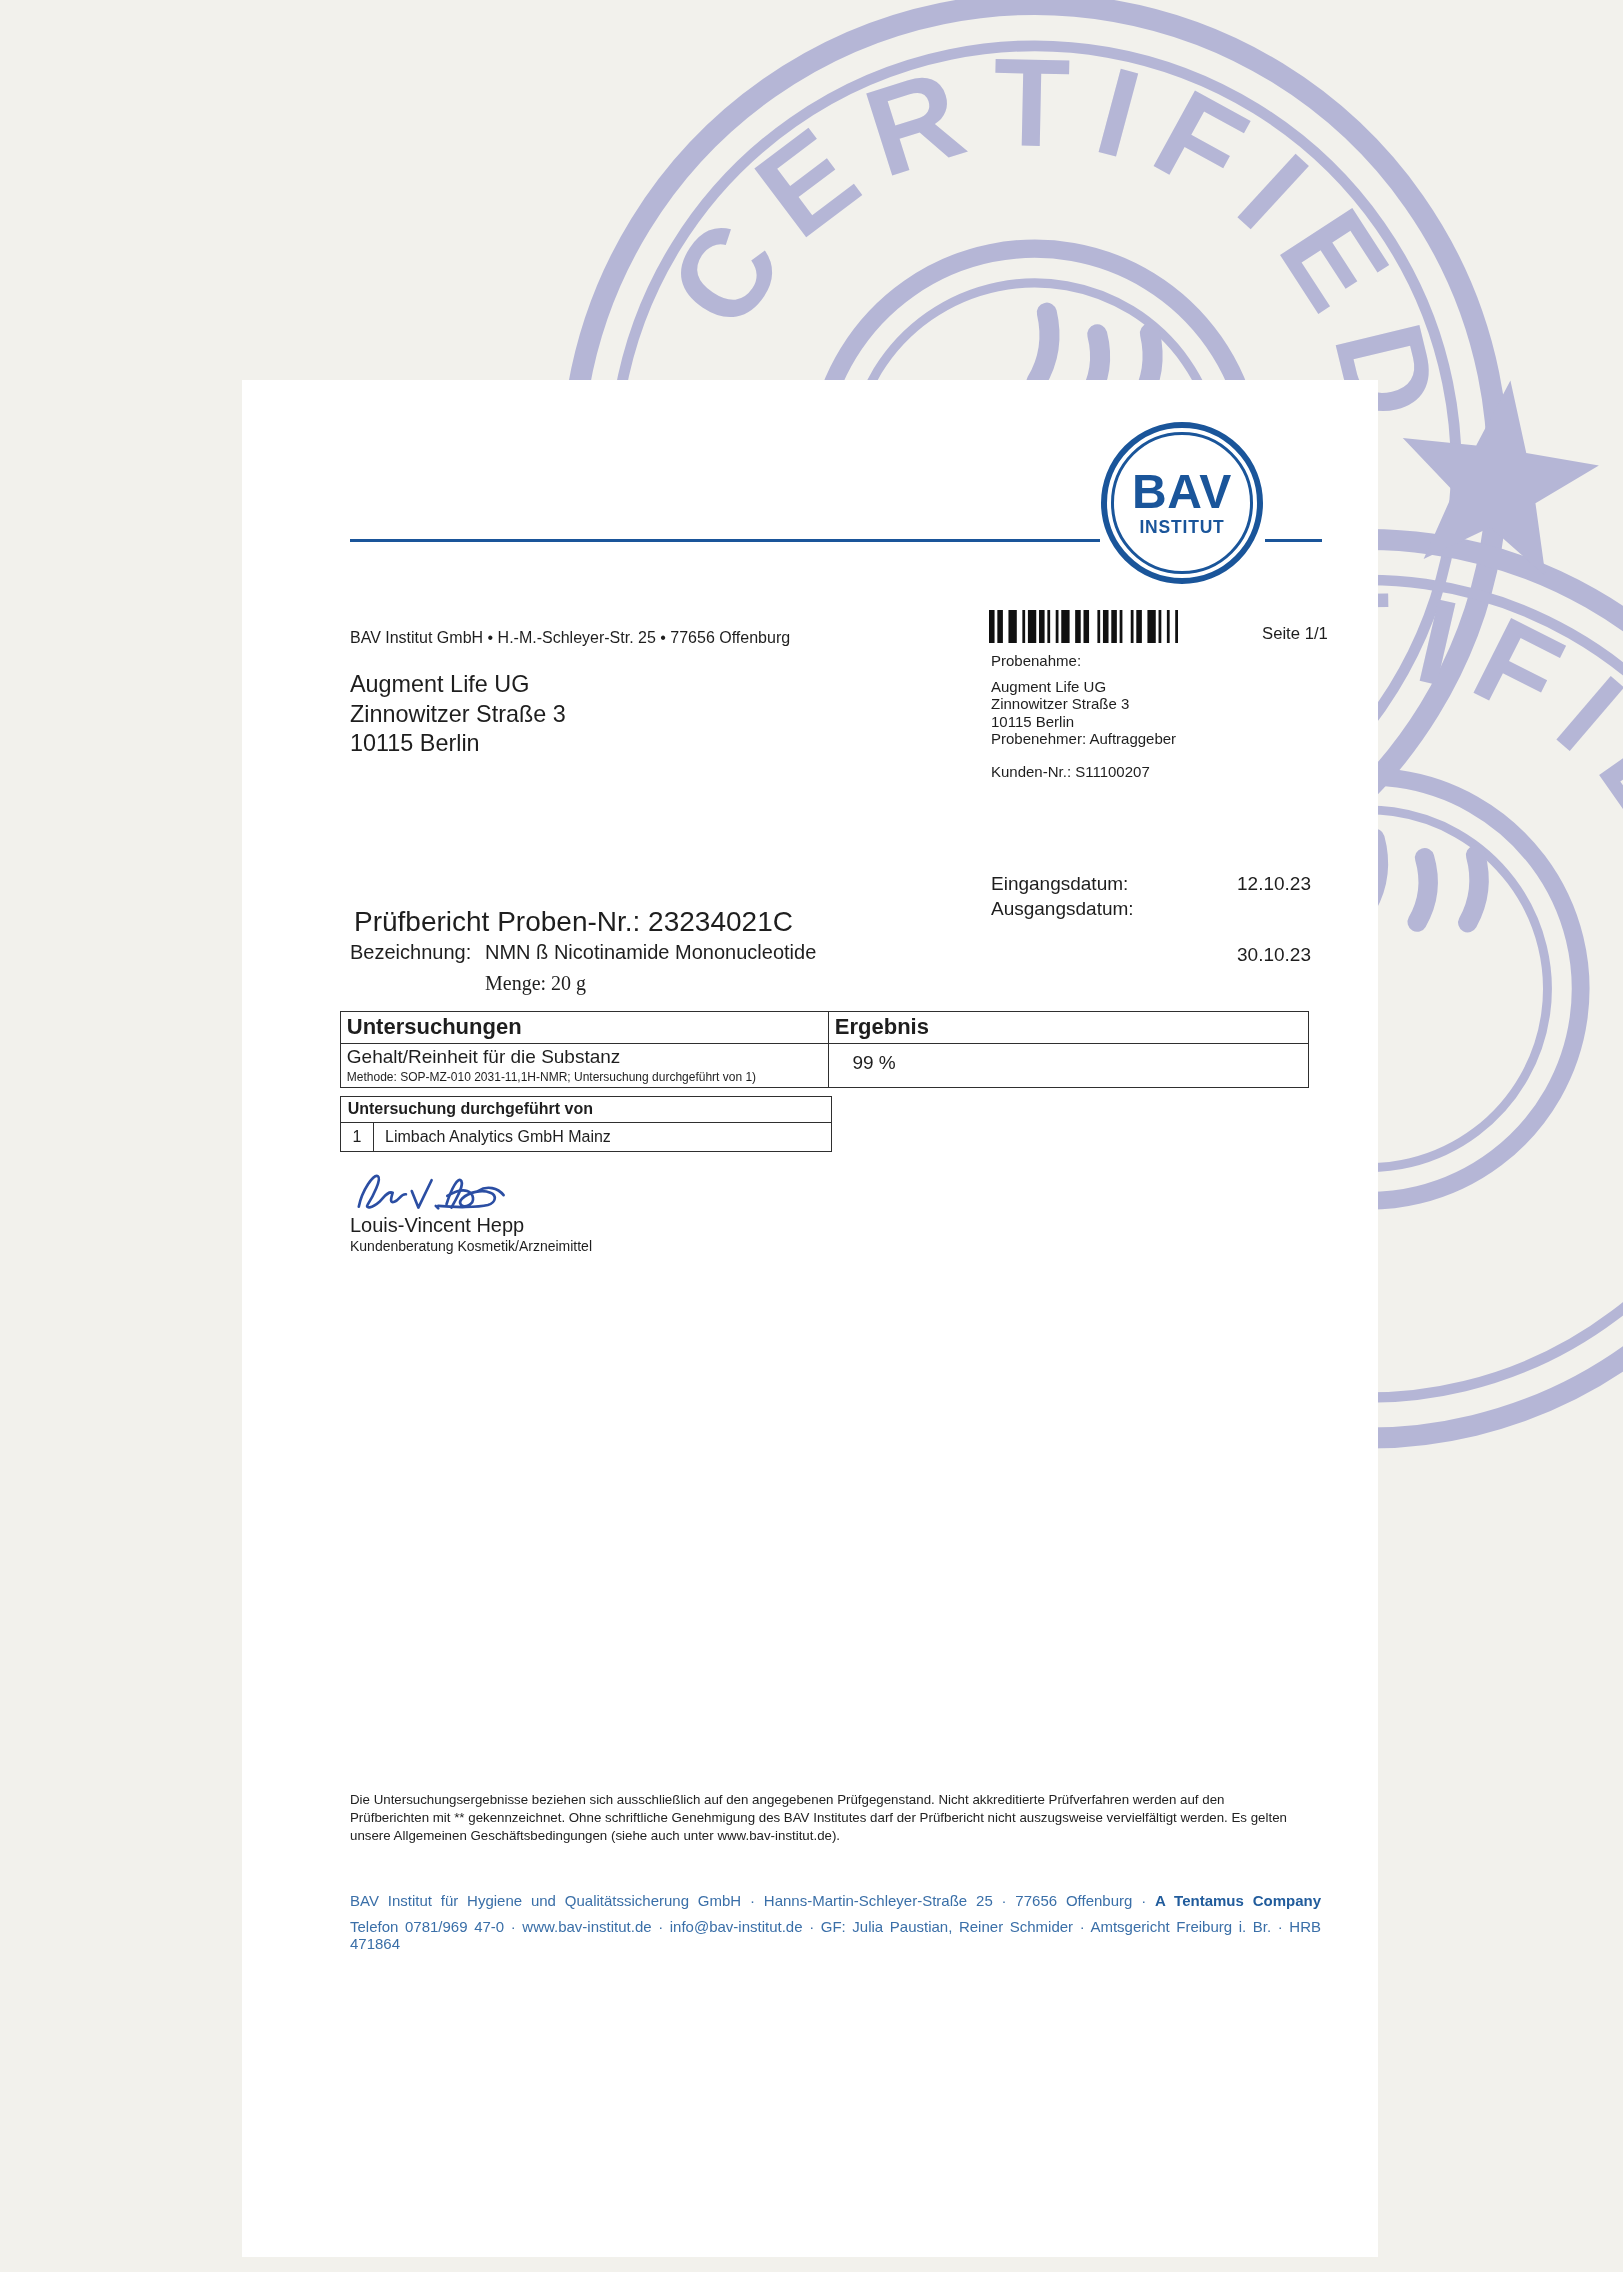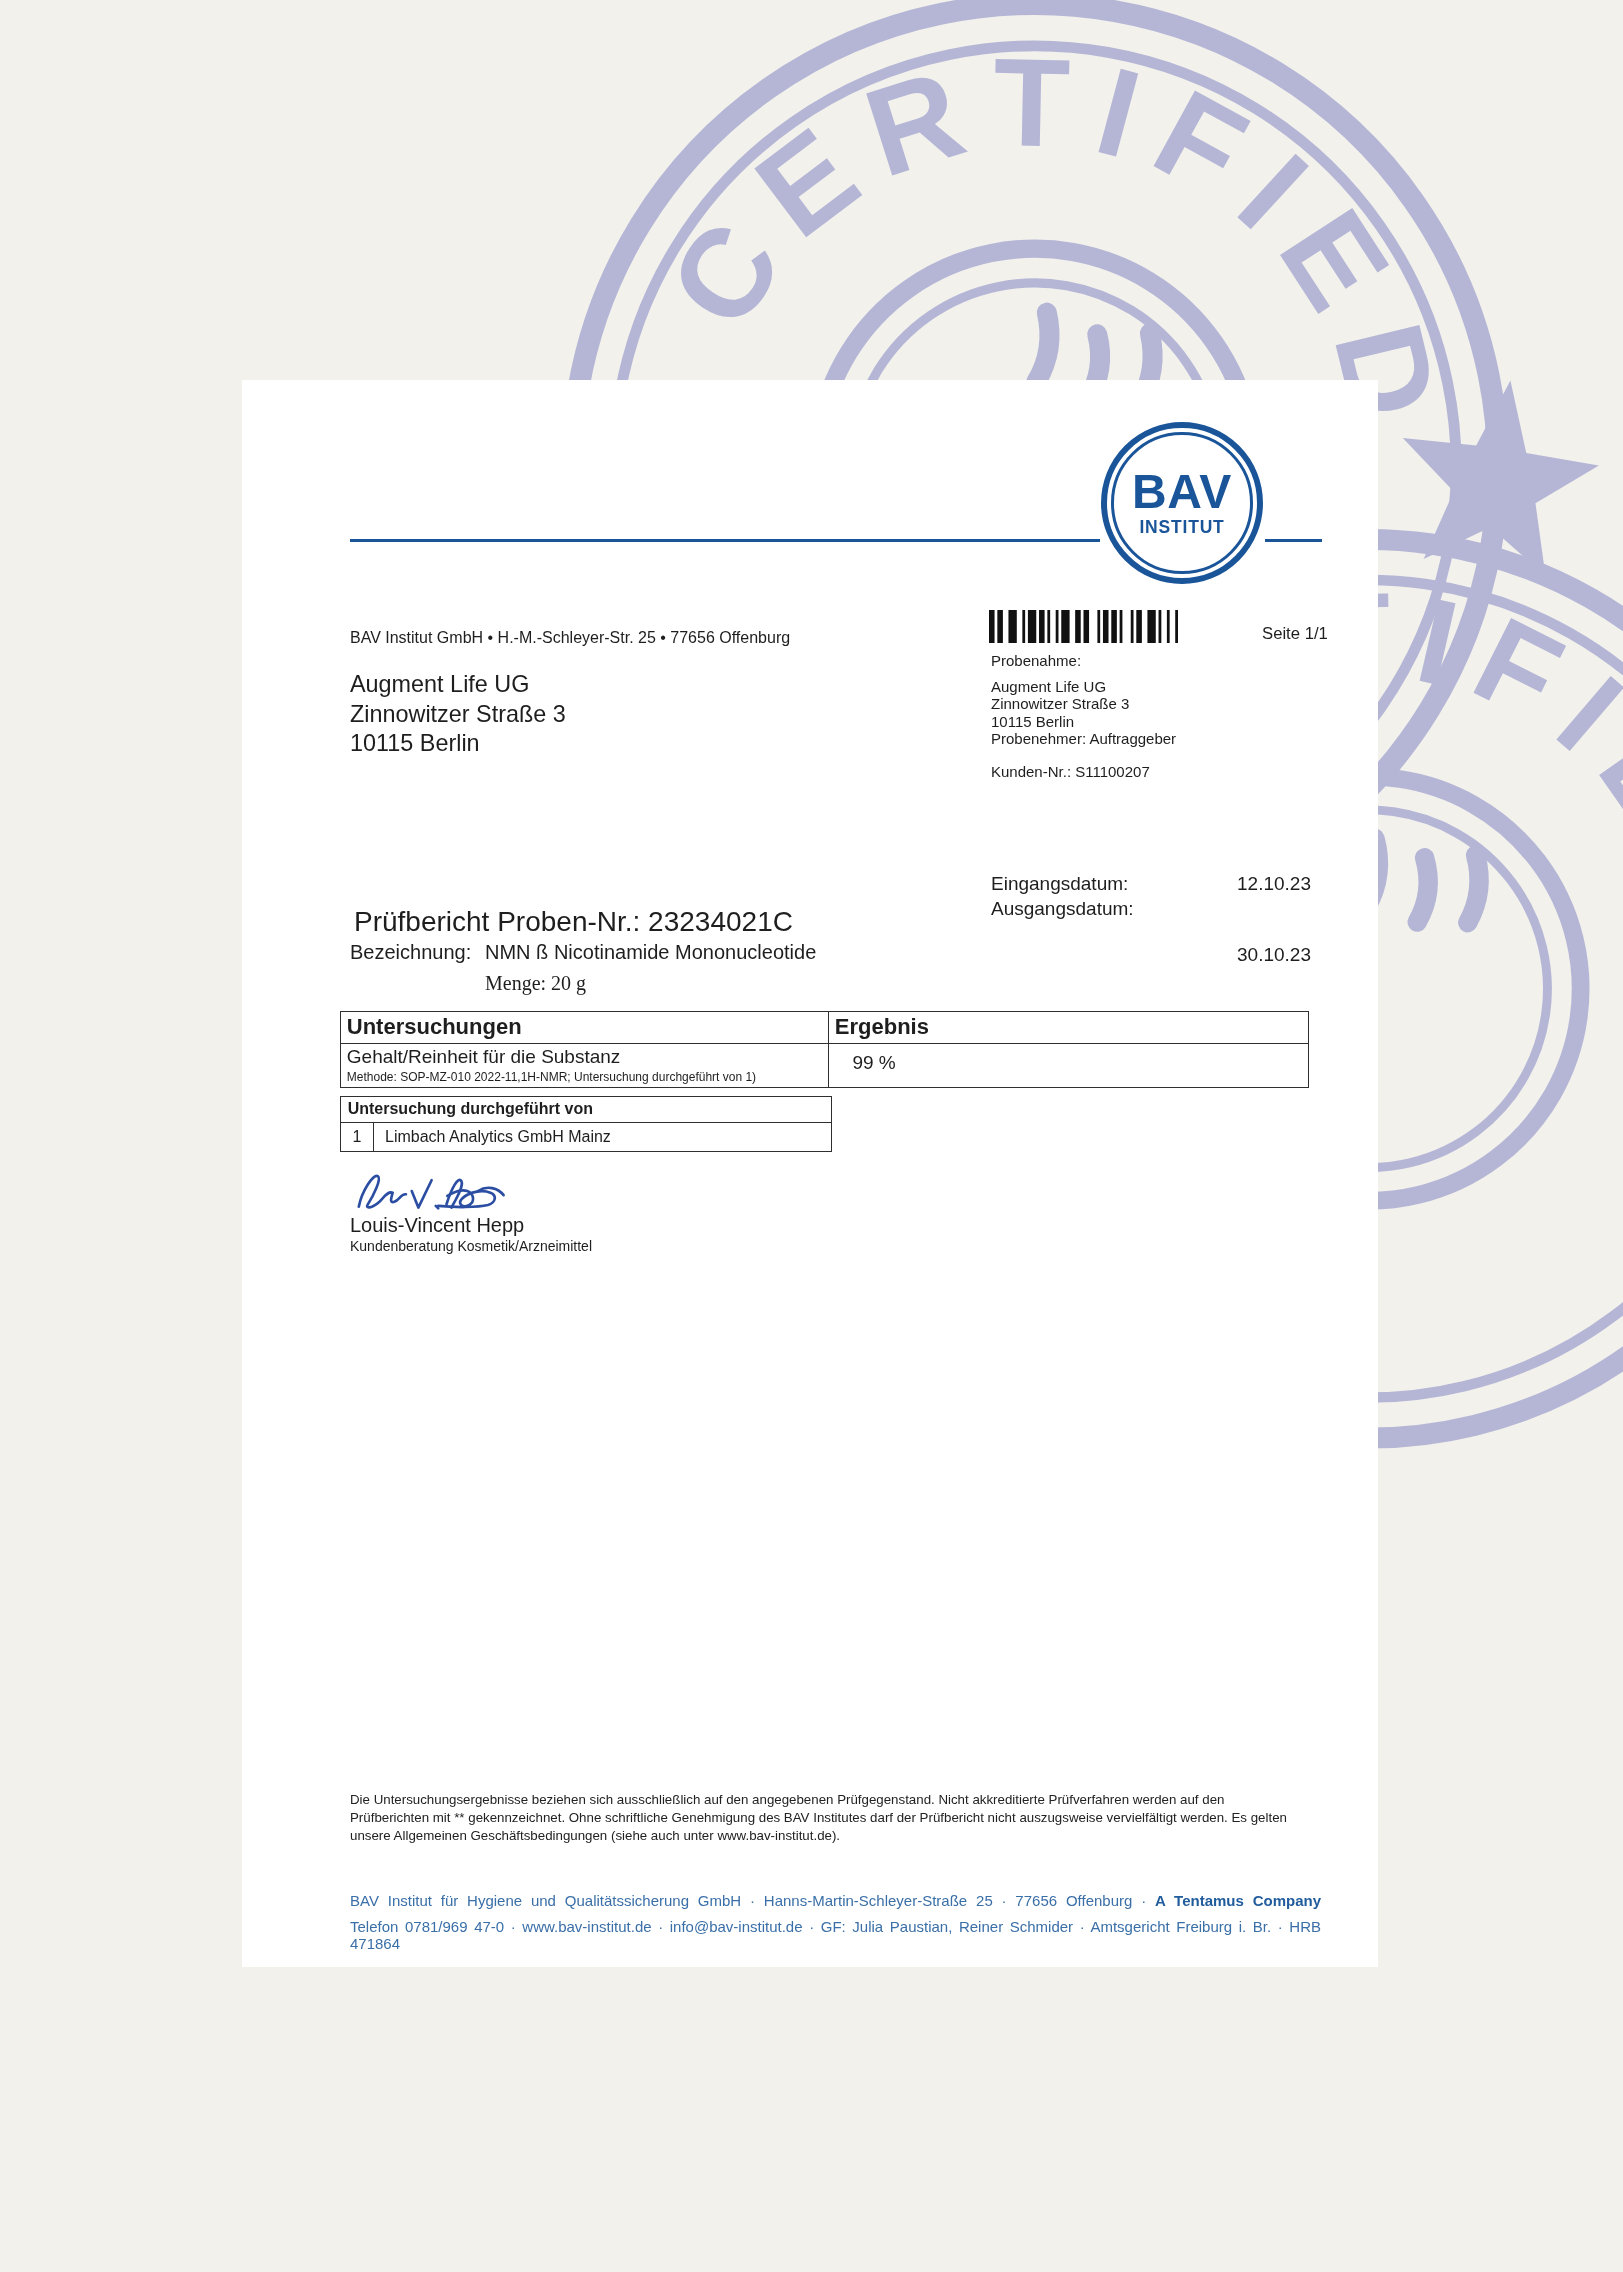--- a/index.html
+++ b/index.html
@@ -4,21 +4,21 @@
 <style>
   :root{
     --bg:#f2f1ec; --paper:#ffffff; --stamp:#b5b6d6; --blue:#1a559a;
     --footer-blue:#3a6fa8; --footer-bold:#215c9c; --ink:#1e1e1e; --sig:#2b4ea3;
   }
   *{margin:0;padding:0;box-sizing:border-box;}
   body{width:1624px;height:2273px;background:var(--bg);position:relative;overflow:hidden;
        font-family:"Liberation Sans",sans-serif;color:var(--ink);}
   .canvas{position:absolute;inset:0;}
   .wm{position:absolute;left:0;top:0;z-index:0;}
-  .paper{position:absolute;left:242px;top:380px;width:1136px;height:1587px;background:var(--paper);z-index:1;}
+  .paper{position:absolute;left:242px;top:380px;width:1136px;height:1877px;background:var(--paper);z-index:1;}
   .abs{position:absolute;}
 
   
   .logo{position:absolute;left:859px;top:42px;width:162px;height:162px;border:6.7px solid var(--blue);
         border-radius:50%;background:#fff;z-index:2;}
   .logo-inner{position:absolute;inset:4.2px;border:3.3px solid var(--blue);border-radius:50%;
         display:flex;flex-direction:column;align-items:center;justify-content:center;}
   .logo-bav{font-size:48px;font-weight:bold;color:var(--blue);letter-spacing:0.8px;line-height:1;}
   .logo-institut{font-size:17.5px;font-weight:bold;color:var(--blue);letter-spacing:0.8px;margin-top:1.7px;}
   .rule{position:absolute;top:159px;height:3.3px;background:var(--blue);}
@@ -154,21 +154,21 @@
 
     <table class="t1">
       <tbody>
           <tr>
         <th class="c1">Untersuchungen</th>
         <th>Ergebnis</th>
       </tr>
       <tr>
         <td class="c1">
           <div class="res-name">Gehalt/Reinheit für die Substanz</div>
-          <div class="res-method">Methode: SOP-MZ-010 2022-11,1H-NMR; Untersuchung durchgeführt von 1)</div>
+          <div class="res-method">Methode: SOP-MZ-010 2031-11,1H-NMR; Untersuchung durchgeführt von 1)</div>
         </td>
         <td>
           <div class="res-val">99 %</div>
         </td>
       </tr>
     </tbody>
       </table>
 
     <table class="t2">
       <tbody>

